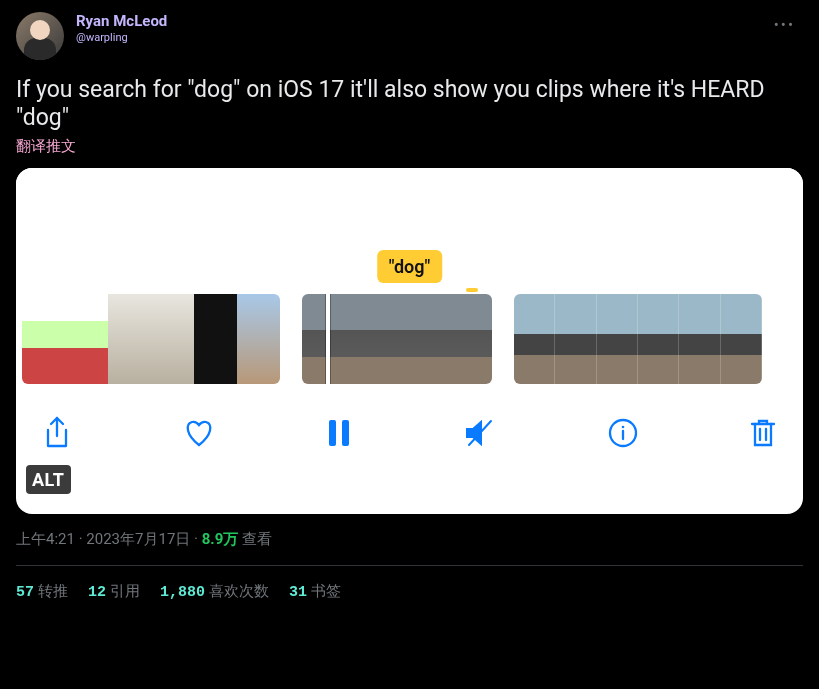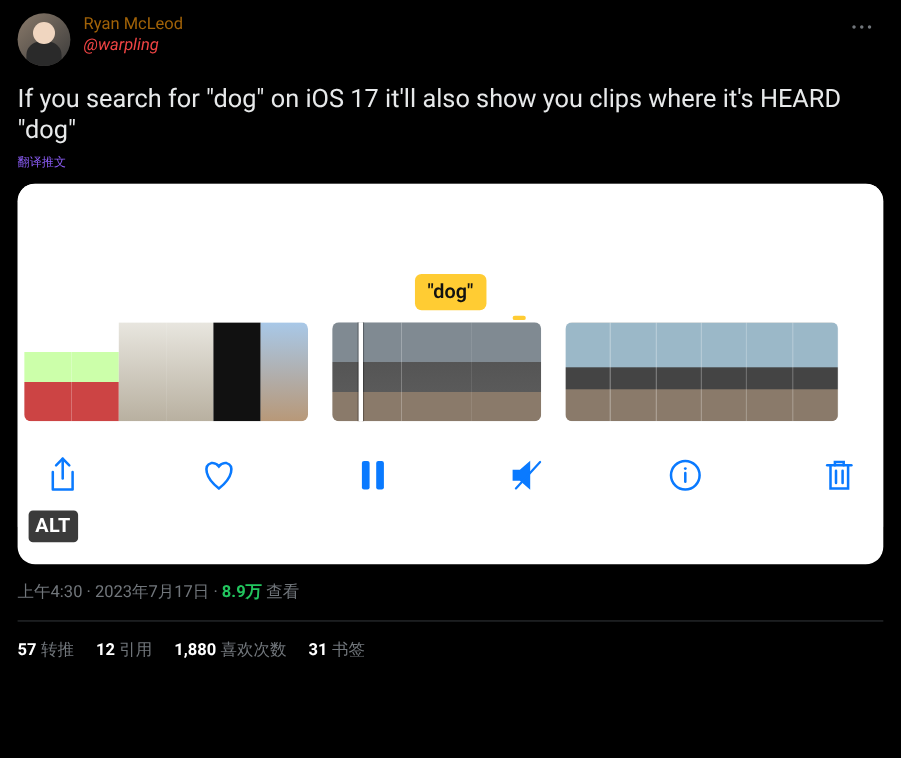--- a/index.html
+++ b/index.html
@@ -40,42 +40,42 @@
   }
   .avatar::before {
     content: "";
     position: absolute;
     bottom: 0; left: 8px;
     width: 32px; height: 22px;
     border-radius: 12px 12px 0 0;
     background: #2a2a2a;
   }
   .name-col { line-height: 1.25; }
-  .display-name { font-weight: 400; font-size: 15px; color: #a16207; }
-  .handle { color: #ef4444; font-size: 15px; font-style: italic; }
+  .display-name { font-weight: 700; font-size: 15px; color: #c4b5fd; }
+  .handle { color: #c4b5fd; font-size: 11px; }
   .more-btn {
     position: absolute;
     right: 0; top: -4px;
     color: #71767b;
     padding: 8px;
     border-radius: 50%;
     cursor: pointer;
     font-size: 15px;
     letter-spacing: 2px;
   }
   .tweet-text {
     font-size: 23px;
     line-height: 28px;
     color: #e7e9ea;
     margin-bottom: 4px;
     font-weight: 400;
   }
   .translate-link {
-    color: #8b5cf6;
-    font-size: 11px;
+    color: #f9a8d4;
+    font-size: 15px;
     cursor: pointer;
     display: inline-block;
     margin-bottom: 12px;
   }
   .media-card {
     background: #fff;
     border-radius: 16px;
     overflow: hidden;
     position: relative;
     height: 346px;
@@ -181,21 +181,21 @@
     border-top: 1px solid #2f3336;
     margin: 4px 0 0 0;
   }
   .stats {
     display: flex;
     gap: 20px;
     padding: 16px 0;
     font-size: 15px;
     color: #71767b;
   }
-  .stats .num { font-weight: 700; color: #ffffff; margin-right: 4px; }
+  .stats .num { font-weight: 700; color: #5eead4; margin-right: 4px; font-family: Liberation Mono, monospace; }
   .stat-item { cursor: pointer; }
 </style>
 </head>
 <body>
 
 <div class="tweet">
 
   <div class="header">
     <div class="avatar"></div>
     <div class="name-col">
@@ -276,21 +276,21 @@
           <path d="M6 7 L6 28 L22 28 L22 7"></path>
           <path d="M11 12 L11 23"></path>
             <path d="M17 12 L17 23"></path>
         </svg>
       </div>
     </div>
     <div class="alt-badge">ALT</div>
   </div>
 
   <div class="meta">
-    <span>上午4:30</span><span> · </span><span>2023年7月17日</span><span> · </span><span class="bold">8.9万</span><span> 查看</span>
+    <span>上午4:21</span><span> · </span><span>2023年7月17日</span><span> · </span><span class="bold">8.9万</span><span> 查看</span>
   </div>
 
   <hr class="divider">
 
   <div class="stats">
     <span class="stat-item"><span class="num">57</span><span>转推</span></span>
     <span class="stat-item"><span class="num">12</span><span>引用</span></span>
     <span class="stat-item"><span class="num">1,880</span><span>喜欢次数</span></span>
     <span class="stat-item"><span class="num">31</span><span>书签</span></span>
   </div>

